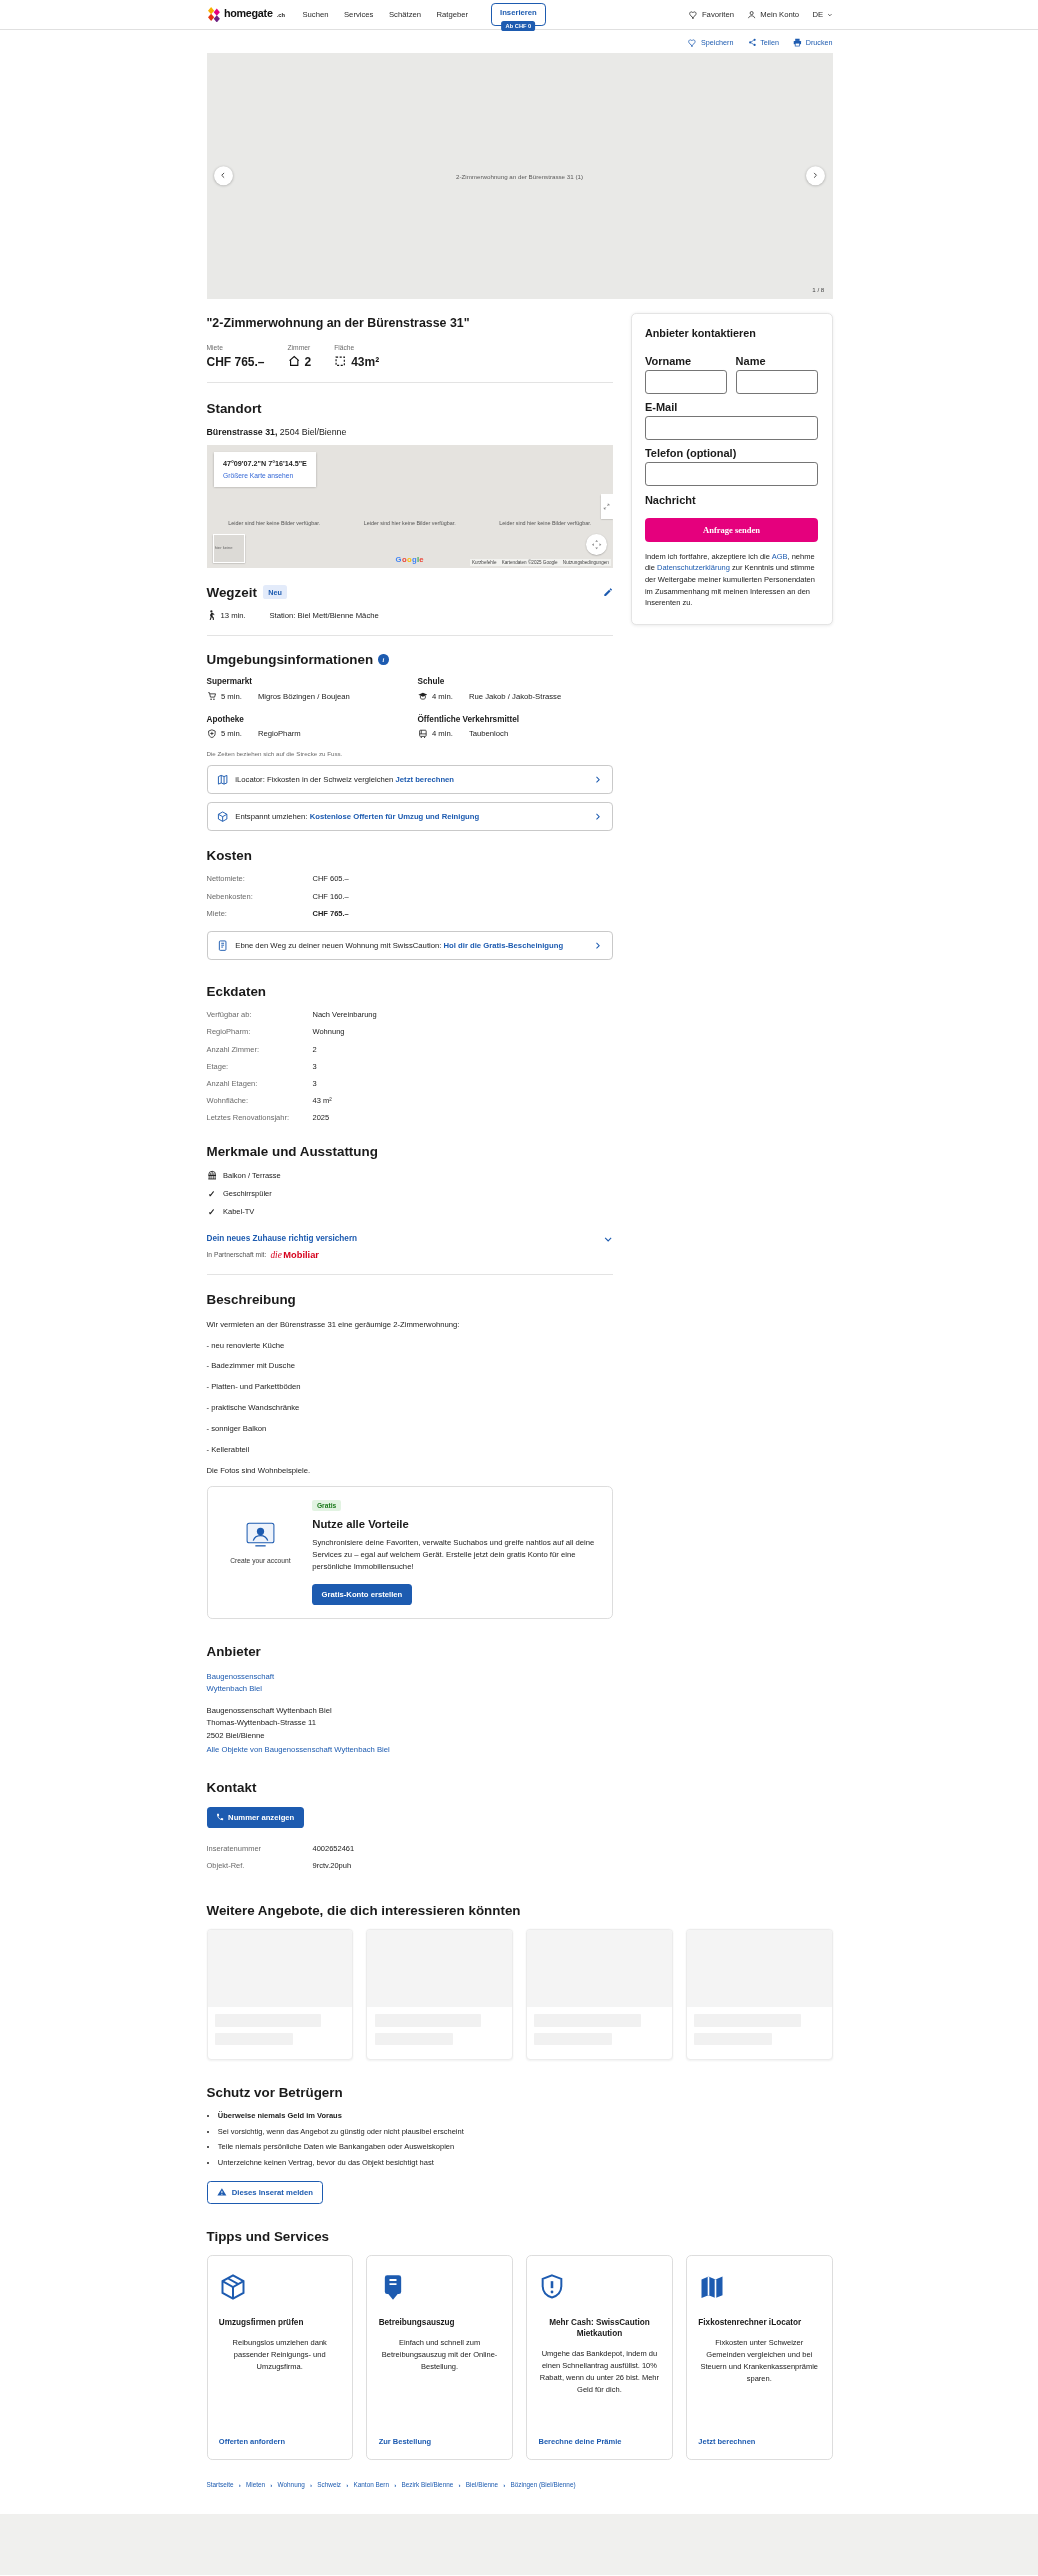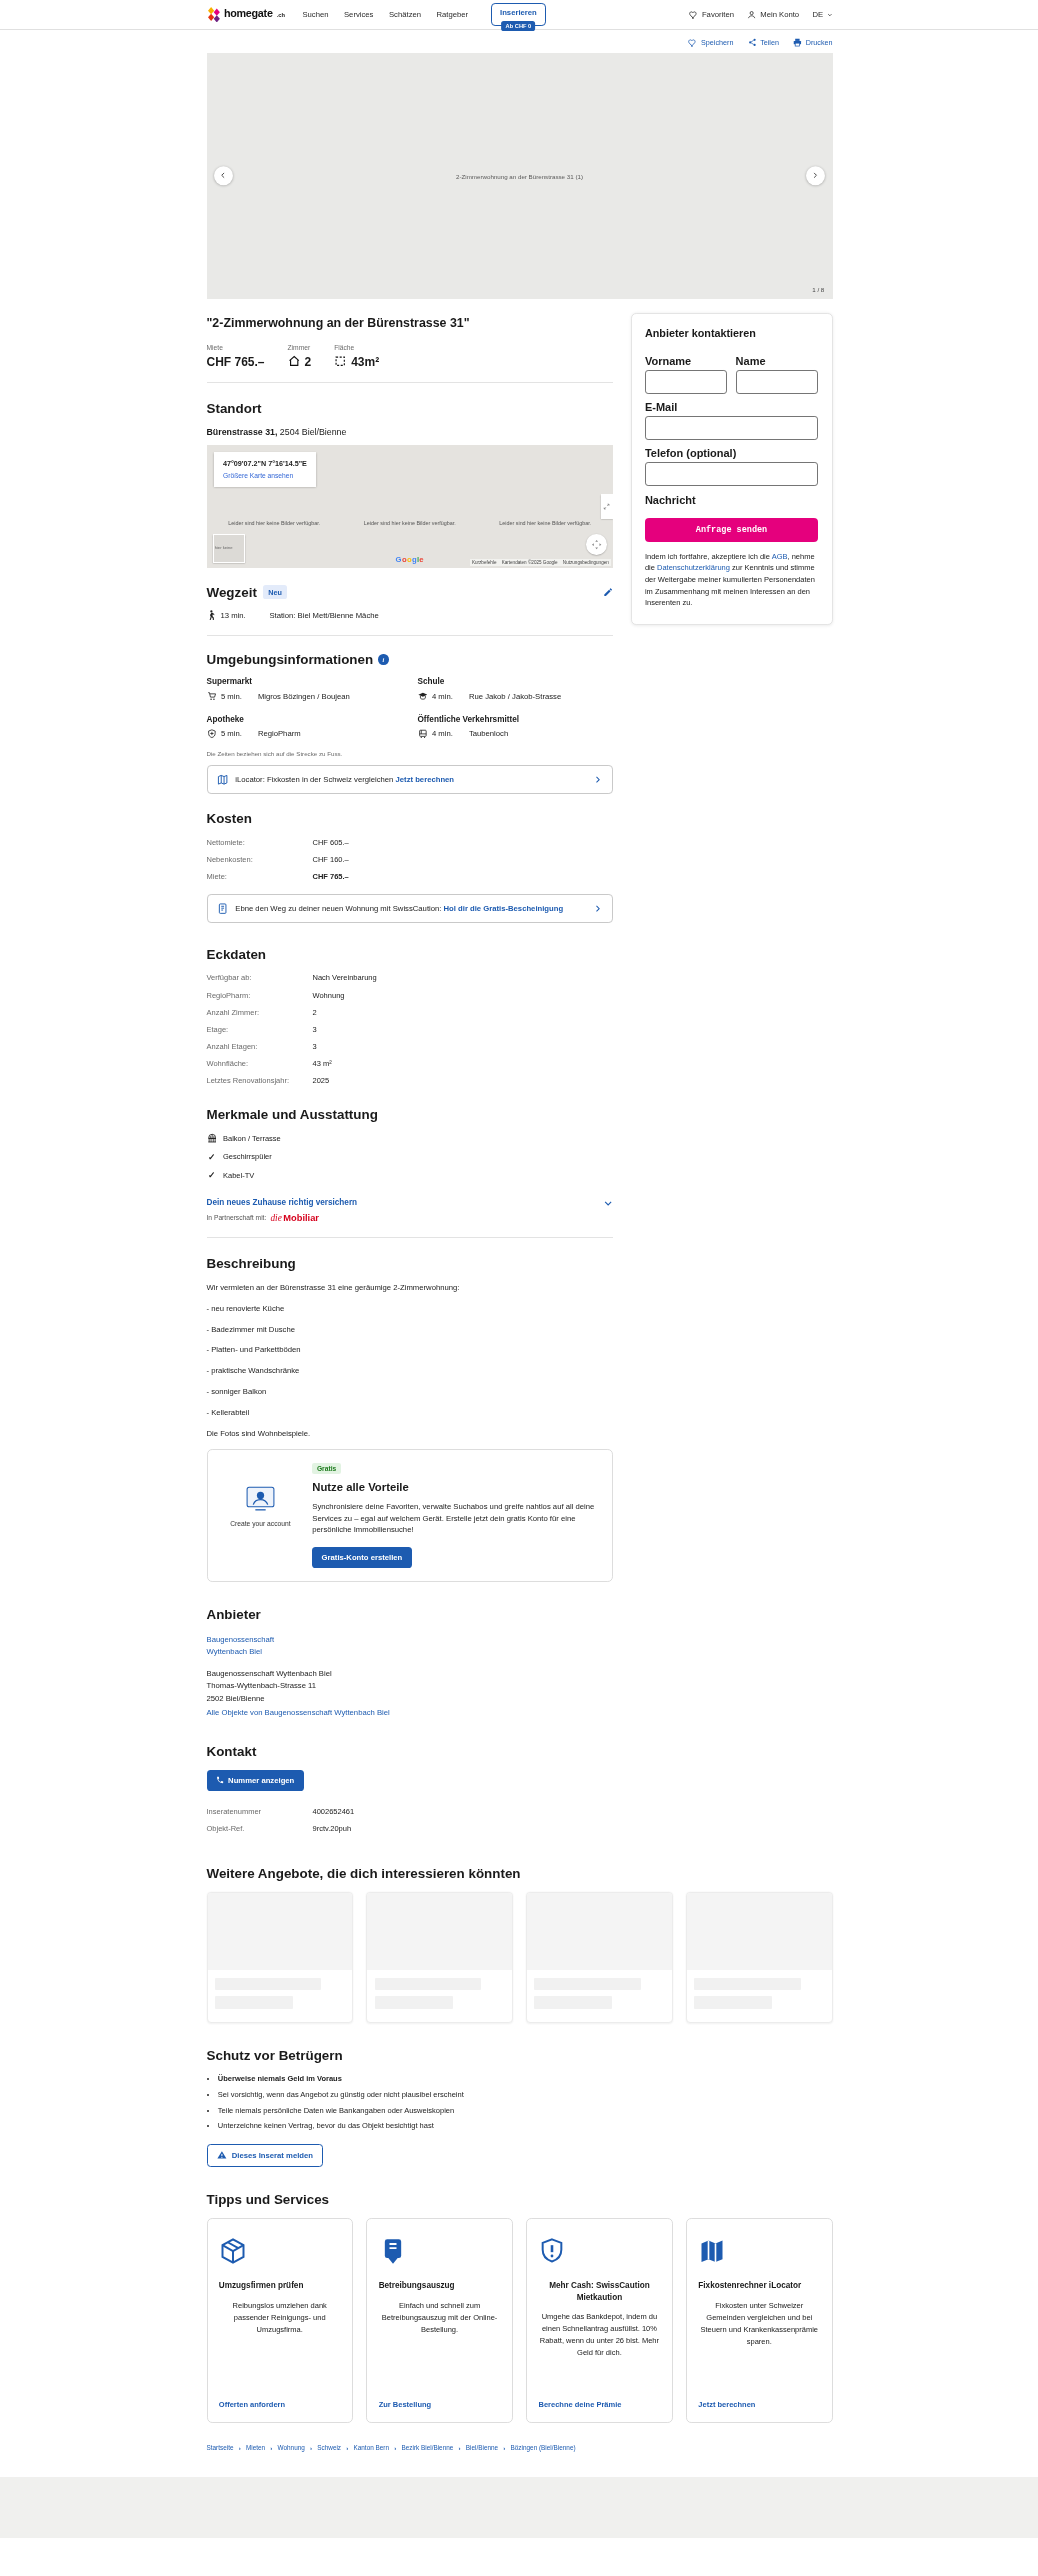--- a/index.html
+++ b/index.html
@@ -151,21 +151,21 @@
   .cf-input { width:100%; height:24px; border:0.5px solid #757575; border-radius:3.1px; padding:0 5.2px; font-size:7.7px; font-family:"Liberation Sans",sans-serif; background:#fff; }
   .cf-textarea { width:100%; height:77px; border:0.5px solid #757575; border-radius:3.1px; padding:5.2px; font-size:7.7px; color:#444; font-family:"Liberation Sans",sans-serif; resize:vertical; line-height:1.5; }
   .finanz { background:#f2f2f2; border-radius:5.2px; padding:8.2px 8.2px 9.3px; margin-top:9.3px; }
   .finanz-head { display:flex; align-items:center; gap:5.2px; }
   .finanz-title { font-size:9.8px; font-weight:bold; flex:1; }
   .booster-pill { background:#dde7f8; color:#1d5bb0; font-size:7.2px; font-weight:bold; padding:2.1px 4.6px; border-radius:3.1px; }
   .finanz-q { font-size:7.5px; font-weight:bold; line-height:1.45; margin:6.2px 0 5.2px; }
   .select-wrap { position:relative; }
   .cf-select { width:100%; height:24px; border:0.5px solid #757575; border-radius:3.1px; padding:0 5.2px; font-size:8.2px; color:#333; background:#fff; appearance:none; -webkit-appearance:none; font-family:"Liberation Sans",sans-serif; }
   .select-chev { position:absolute; right:6.2px; top:50%; transform:translateY(-50%); color:#444; pointer-events:none; }
-  .btn-magenta { width:100%; background:#e5007d; color:#fff; border:none; border-radius:4.1px; font-size:8.5px; font-weight:bold; padding:7.2px 0; margin-top:9.3px; cursor:pointer; font-family:Liberation Mono, monospace; }
+  .btn-magenta { width:100%; background:#e5007d; color:#fff; border:none; border-radius:4.1px; font-size:8.5px; font-weight:bold; padding:7.2px 0; margin-top:9.3px; cursor:pointer; font-family:Liberation Serif, serif; }
   .cf-disclaimer { font-size:7.5px; color:#222; line-height:1.55; margin-top:8.2px; }
   .cf-disclaimer .lnk { color:#1d5bb0; cursor:pointer; }
 
   
   footer.site { background:#f0f0ee; margin-top:13.4px; padding:33px 0 28px; }
 </style>
 </head>
 <body>
 
 <header class="topbar">
@@ -405,20 +405,30 @@
       <div class="banner">
         <svg width="11.3" height="11.3" viewBox="0 0 24 24">
             <path d="M9 3l6 2.5L21 3v16l-6 2.5L9 19l-6 2.5V5.5L9 3z" fill="none" stroke="#1d5bb0" stroke-width="2"></path>
             <path d="M9 3v16M15 5.5v16" stroke="#1d5bb0" stroke-width="2"></path>
           </svg>
         <span class="b-text"><span>iLocator: Fixkosten in der Schweiz vergleichen </span><b>Jetzt berechnen</b></span>
         <svg class="b-chev" width="9.3" height="9.3" viewBox="0 0 24 24">
             <path d="M9 5l7 7-7 7" fill="none" stroke="#1d5bb0" stroke-width="2.6"></path>
           </svg>
       </div>
+      <div class="banner">
+        <svg width="11.3" height="11.3" viewBox="0 0 24 24">
+            <path d="M12 2l9 5v10l-9 5-9-5V7l9-5z" fill="none" stroke="#1d5bb0" stroke-width="2"></path>
+            <path d="M3 7l9 5 9-5M12 12v10" fill="none" stroke="#1d5bb0" stroke-width="2"></path>
+          </svg>
+        <span class="b-text"><span>Entspannt umziehen: </span><b>Kostenlose Offerten für Umzug und Reinigung</b></span>
+        <svg class="b-chev" width="9.3" height="9.3" viewBox="0 0 24 24">
+            <path d="M9 5l7 7-7 7" fill="none" stroke="#1d5bb0" stroke-width="2.6"></path>
+          </svg>
+      </div>
 
       
       <h2 class="sec">Kosten</h2>
       <div class="kv">
           <span class="k">Nettomiete:</span>
           <span class="v">CHF 605.–</span>
         </div>
       <div class="kv">
           <span class="k">Nebenkosten:</span>
           <span class="v">CHF 160.–</span>

